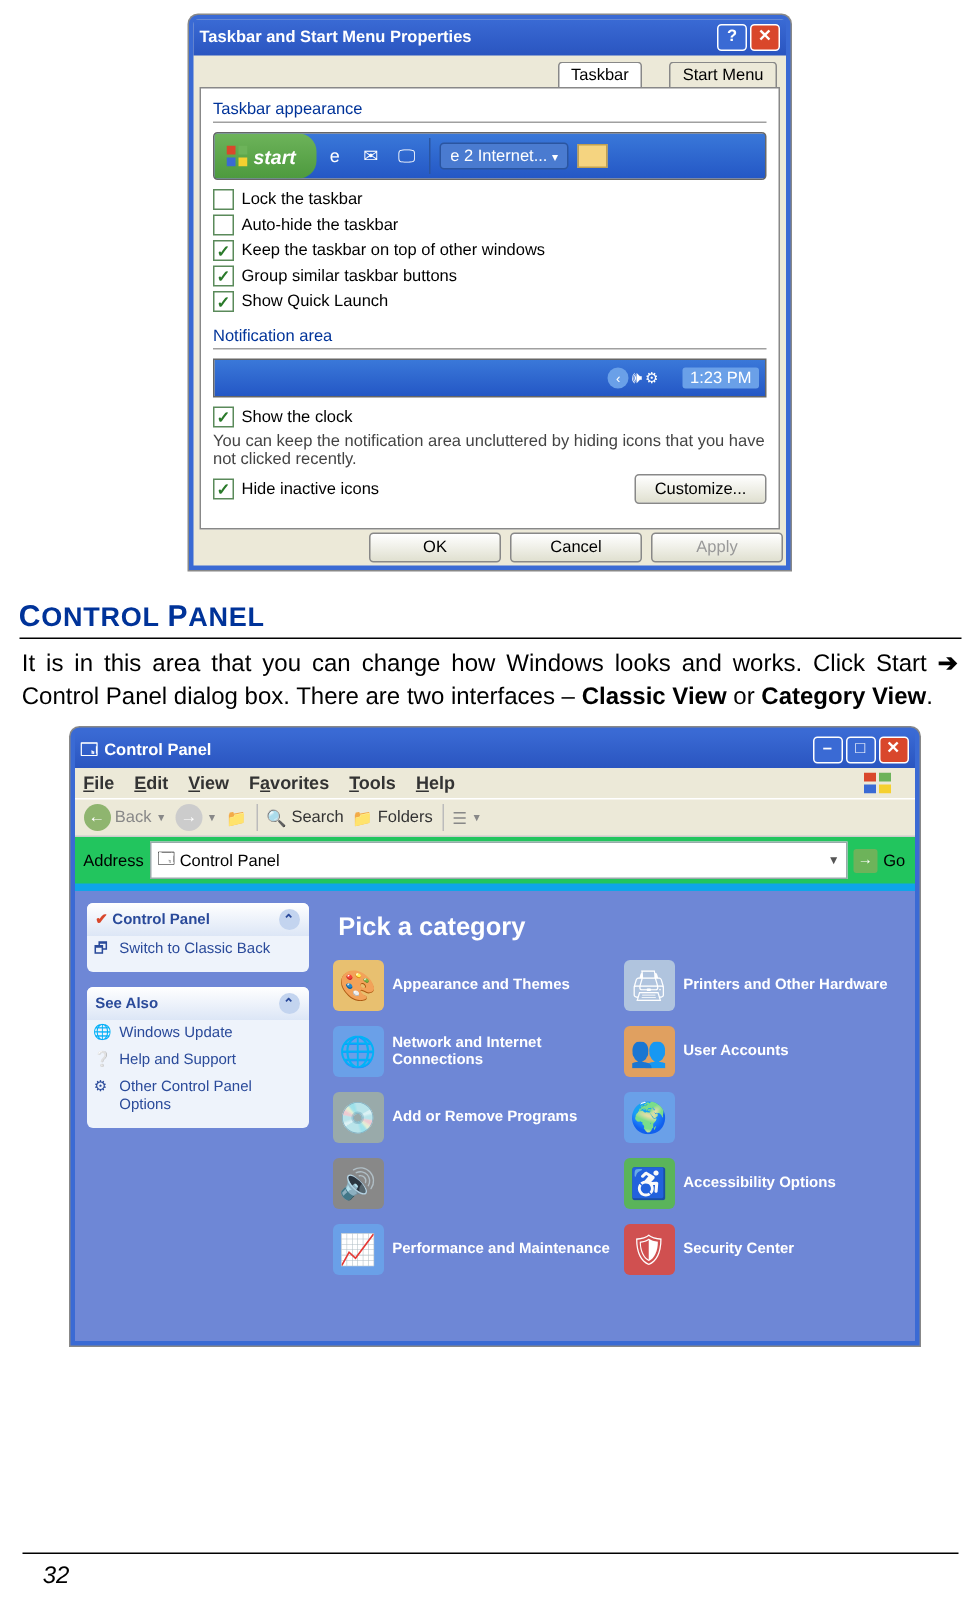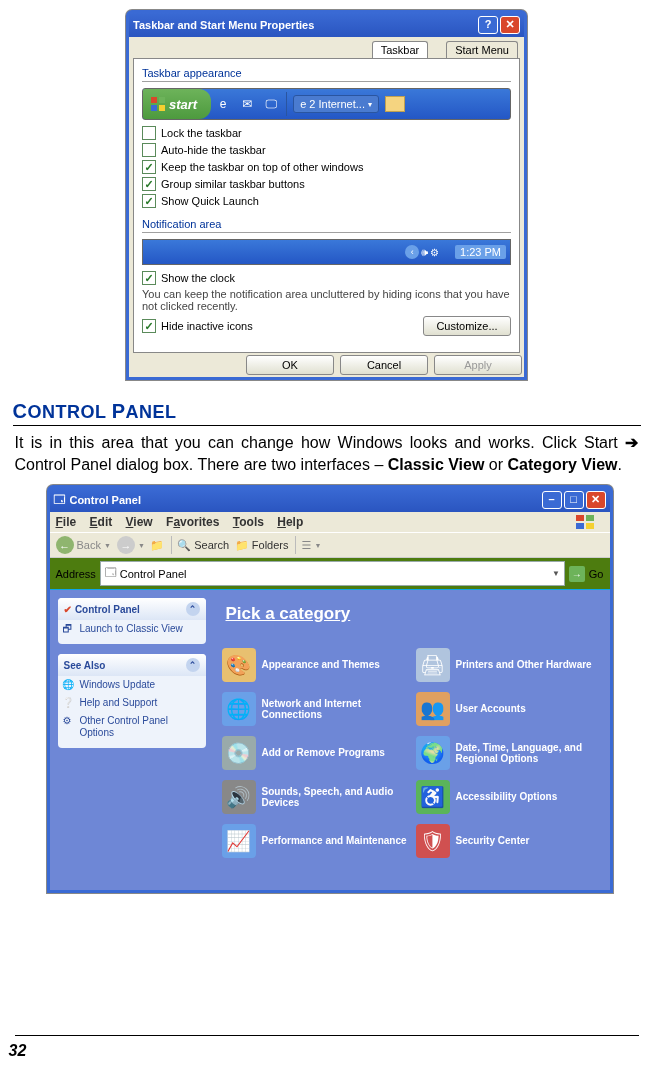--- a/index.html
+++ b/index.html
@@ -34,41 +34,41 @@
   .btnrow { display:flex; justify-content:flex-end; gap:6px; padding:2px; }
   .xpbutton { min-width:70px; text-align:center; padding:3px 8px; font-size:11px; border:1px solid #888; border-radius:3px; background:linear-gradient(#fff,#e0e0d0);}
   .xpbutton.disabled { color:#999;}
   .custbtn-row { display:flex; justify-content:flex-end; align-items:center; margin-top:4px;}
   
   h2.sec { font-variant:small-caps; color:#003399; font-size:18px; font-weight:bold; margin:20px 0 0 4px; letter-spacing:0.5px;}
   .hr { border-top:1px solid #000; margin:2px 4px 6px 4px;}
   p.body { font-size:16px; line-height:1.35; text-align:justify; margin:4px 6px 10px 6px;}
   p.body b { font-weight:bold;}
   .arrow { font-weight:bold; }
-  .pagenum { position:absolute; bottom:6px; left:0; font-size:16px; font-style:italic; font-weight:bold;}
+  .pagenum { position:absolute; bottom:6px; left:20px; font-size:16px; font-style:italic; font-weight:normal;}
   .pagenum-line { position:absolute; bottom:30px; left:6px; right:6px; border-top:1.5px solid #000;}
   
   .cp-menu { background:#ece9d8; padding:3px 6px; font-size:12px; font-weight:bold; color:#333;}
   .cp-menu span { margin-right:10px;}
   .cp-menu span u { text-decoration:underline; }
   .cp-toolbar { background:#ece9d8; border-top:1px solid #fff; border-bottom:1px solid #ccc; padding:3px 6px; display:flex; align-items:center; gap:6px; font-size:11px;}
   .tbtn { display:flex; align-items:center; gap:3px; color:#888;}
   .tsep { width:1px; height:18px; background:#bbb;}
-  .addrbar { background:#4d7c0f; padding:3px 6px; display:flex; align-items:center; gap:4px; font-size:11px; border-bottom:1px solid #0ea5e9;}
+  .addrbar { background:#22c55e; padding:3px 6px; display:flex; align-items:center; gap:4px; font-size:11px; border-bottom:5px solid #0ea5e9;}
   .addrfield { flex:1; background:#fff; border:1px solid #9aa; padding:2px 4px; display:flex; align-items:center; gap:3px;}
   .gobtn { background:#6db35a; color:#fff; width:16px; height:16px; text-align:center; line-height:16px; border-radius:2px; font-size:10px;}
   .cp-body { display:flex; min-height:300px;}
   .cp-side { width:148px; background:#6e87d6; padding:8px; display:flex; flex-direction:column; gap:10px;}
   .side-panel { background:#eef3fb; border-radius:4px; padding:0 0 6px 0; font-size:10px;}
   .side-head { background:linear-gradient(#fff,#dce6f6); color:#2a4a9a; font-weight:bold; padding:4px 6px; border-radius:4px 4px 0 0; display:flex; justify-content:space-between; align-items:center;}
   .side-item { padding:3px 6px 3px 22px; color:#2a4a9a; position:relative; line-height:1.2;}
   .side-item .si-icon{ position:absolute; left:5px; top:3px; width:12px; height:12px;}
   .collapse-btn { width:14px; height:14px; border-radius:50%; background:#c3d4ef; color:#2a4a9a; text-align:center; line-height:14px; font-size:9px;}
   .cp-main { flex:1; background:#6e87d6; padding:10px 8px; color:#fff;}
-  .cp-main h3 { font-size:17px; font-weight:bold; margin:4px 0 24px 4px; color:#fff;text-decoration:underline;}
+  .cp-main h3 { font-size:17px; font-weight:bold; margin:4px 0 12px 4px; color:#fff;}
   .catgrid { display:grid; grid-template-columns:1fr 1fr; gap:10px 8px;}
   .cat { display:flex; align-items:center; gap:6px;}
   .cat-icon { width:34px; height:34px; flex:0 0 34px; border-radius:4px; display:flex; align-items:center; justify-content:center; font-size:20px;}
   .cat-label { font-size:10px; font-weight:bold; line-height:1.15; color:#fff;}
   .center { display:flex; justify-content:center;}
   
   svg { display:block; }
 </style>
 </head>
 <body>
@@ -245,21 +245,21 @@
       <div class="side-panel">
         <div class="side-head">
           <span style="display:flex;align-items:center;gap:3px;">
                   <span style="color:#d9472b;">✔</span>
                   <span>Control Panel</span>
                 </span>
           <span class="collapse-btn">⌃</span>
         </div>
         <div class="side-item">
           <span class="si-icon">🗗</span>
-          <span>Launch to Classic View</span>
+          <span>Switch to Classic Back</span>
         </div>
       </div>
       <div class="side-panel">
         <div class="side-head">
           <span>See Also</span>
           <span class="collapse-btn">⌃</span>
         </div>
         <div class="side-item"><span class="si-icon">🌐</span><span>Windows Update</span></div>
         <div class="side-item"><span class="si-icon">❔</span><span>Help and Support</span></div>
         <div class="side-item"><span class="si-icon">⚙</span><span>Other Control Panel Options</span></div>
@@ -283,25 +283,23 @@
               <div class="cat">
                 <div class="cat-icon" style="background:#e0a060;">👥</div>
                 <div class="cat-label">User Accounts</div>
               </div>
               <div class="cat">
                 <div class="cat-icon" style="background:#9aa;">💿</div>
                 <div class="cat-label">Add or Remove Programs</div>
               </div>
               <div class="cat">
                 <div class="cat-icon" style="background:#6aa0e8;">🌍</div>
-                <div class="cat-label">Date, Time, Language, and Regional Options</div>
               </div>
               <div class="cat">
                 <div class="cat-icon" style="background:#888;">🔊</div>
-                <div class="cat-label">Sounds, Speech, and Audio Devices</div>
               </div>
               <div class="cat">
                 <div class="cat-icon" style="background:#5ab45a;">♿</div>
                 <div class="cat-label">Accessibility Options</div>
               </div>
               <div class="cat">
                 <div class="cat-icon" style="background:#6aa0e8;">📈</div>
                 <div class="cat-label">Performance and Maintenance</div>
               </div>
               <div class="cat">

